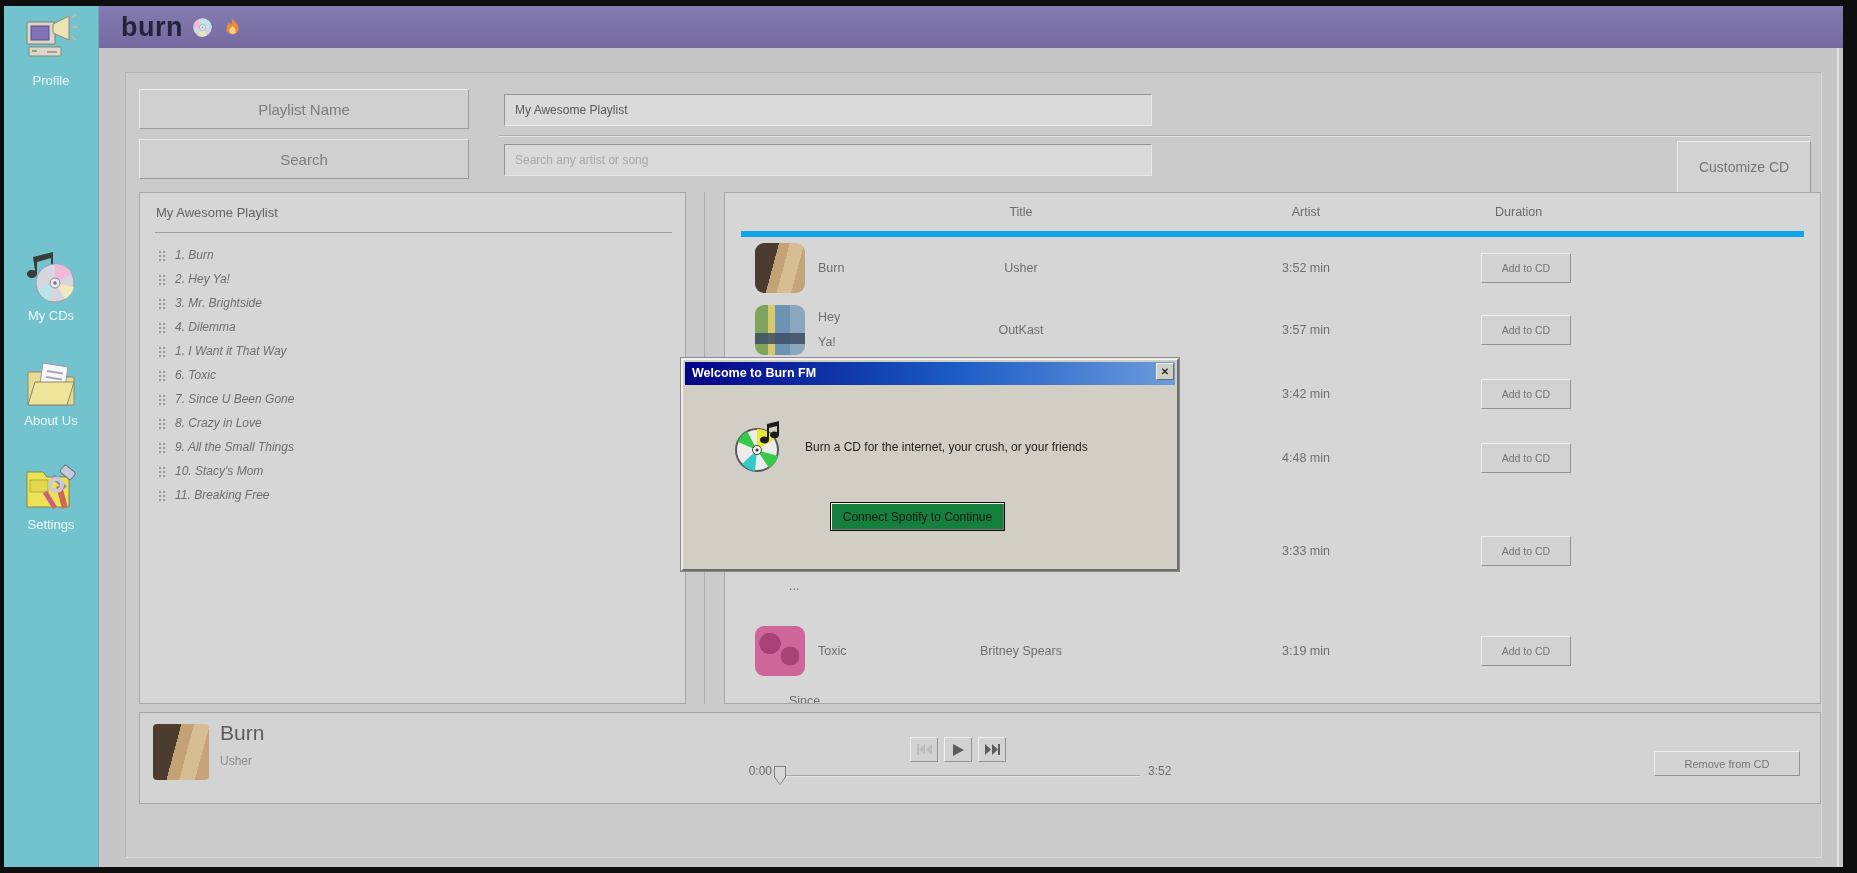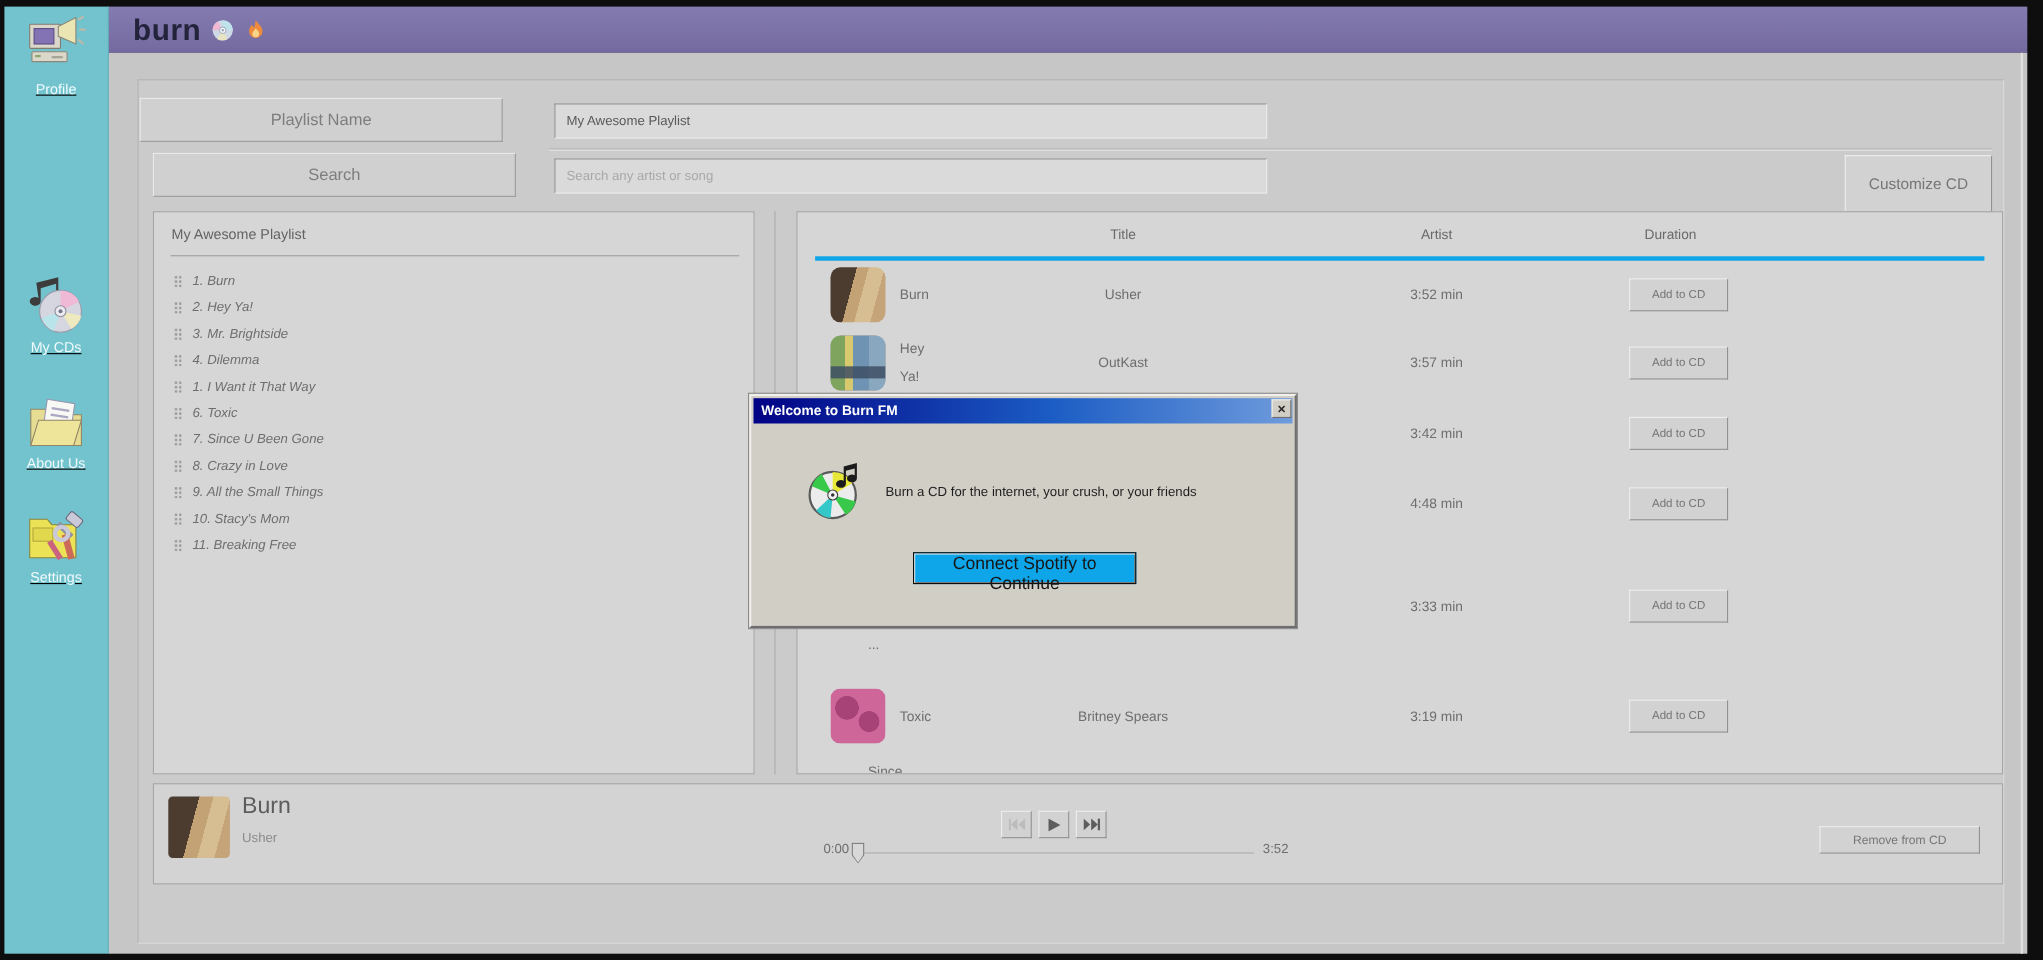--- a/index.html
+++ b/index.html
@@ -7,56 +7,56 @@
   .screen{position:relative;width:1857px;height:873px;background:#0e0e0e;overflow:hidden;}
 
   
   .sidebar{position:absolute;left:4px;top:6px;width:95px;height:861px;background:#72c3ce;border-right:1px solid #5fb0bc;}
   .titlebar{position:absolute;left:99px;top:6px;width:1744px;height:42px;background:linear-gradient(#847bb0,#746aa0);display:flex;align-items:center;padding-left:22px;gap:9px;}
   .app-title{font-size:27px;font-weight:700;color:#23233b;letter-spacing:0.5px;}
   .main{position:absolute;left:99px;top:48px;width:1744px;height:819px;background:#c6c6c6;}
   .right-edge{position:absolute;right:4px;top:0;width:2px;height:100%;background:#e2e2e2;}
 
   
-  .side-item{position:absolute;left:0;width:100%;display:flex;flex-direction:column;align-items:center;gap:3px;cursor:pointer;text-decoration:underline;}
+  .side-item{position:absolute;left:0;width:100%;display:flex;flex-direction:column;align-items:center;gap:3px;cursor:pointer;}
   .side-icon{width:56px;height:56px;display:block;}
   .side-icon svg{width:100%;height:100%;display:block;}
   .side-label{font-size:13px;color:#eefafb;}
 
   
   .outer-panel{position:absolute;left:26px;top:24px;width:1697px;height:786px;background:#cbcbcb;border:1px solid #b3b3b3;border-right-color:#d9d9d9;border-bottom-color:#d9d9d9;}
 
   
   .btn{background:#d2d2d2;border:1px solid;border-color:#eeeeee #929292 #929292 #eeeeee;color:#757575;cursor:pointer;}
   .btn-label{position:absolute;background:#d0d0d0;border:1px solid;border-color:#e9e9e9 #9b9b9b #9b9b9b #e9e9e9;color:#7d7d7d;font-size:15px;display:flex;align-items:center;justify-content:center;cursor:pointer;}
   .text-input{position:absolute;background:#dadada;border:1px solid;border-color:#949494 #e9e9e9 #e9e9e9 #949494;font-size:12px;color:#585858;padding:0 10px;outline:none;}
   .text-input::placeholder{color:#a8a8a8;}
 
-  .btn-playlist-name{left:1px;top:16px;width:330px;height:40px;text-align:center;}
+  .btn-playlist-name{left:13px;top:16px;width:330px;height:40px;text-align:center;}
   .input-name{left:378px;top:21px;width:648px;height:32px;}
   .toolbar-divider{position:absolute;left:373px;top:62px;width:1312px;height:2px;border-top:1px solid #aeaeae;border-bottom:1px solid #e5e5e5;}
   .btn-search{left:13px;top:66px;width:330px;height:40px;}
   .input-search{left:378px;top:71px;width:648px;height:32px;}
   .btn-customize{position:absolute;left:1551px;top:68px;width:134px;height:52px;font-size:14px;}
 
   
   .panel{position:absolute;background:#d6d6d6;border:1px solid #a6a6a6;}
   .panel-playlist{left:13px;top:119px;width:547px;height:512px;overflow:hidden;}
   .pl-heading{position:absolute;left:16px;top:12px;font-size:13px;color:#636363;}
   .pl-rule{position:absolute;left:15px;top:39px;width:517px;height:1px;background:#9e9e9e;}
   .pl-list{position:absolute;left:0;top:50px;width:100%;margin:0;padding:0;list-style:none;font-style:italic;}
   .pl-item{display:flex;align-items:center;height:24px;padding-left:18px;cursor:grab;}
   .drag-handle{width:7px;height:11px;margin-right:10px;background-image:radial-gradient(#9b9b9b 1.1px, transparent 1.2px);background-size:4px 4px;background-position:0 0;}
   .pl-text{font-size:12px;color:#6e6e6e;}
   .panel-gap-divider{position:absolute;left:578px;top:119px;width:1px;height:512px;background:#ababab;}
 
   
   .panel-tracks{left:598px;top:119px;width:1097px;height:512px;overflow:hidden;padding:0 16px;}
   .thead,.track-row{display:grid;grid-template-columns:170px 220px 350px 1fr;align-items:center;}
-  .thead{height:44px;color:#6a6a6a;font-size:12.5px;border-bottom:4px solid #0ea5e9;}
+  .thead{height:44px;color:#6a6a6a;font-size:12.5px;border-bottom:6px solid #0ea5e9;}
   .th-title,.th-artist{text-align:center;}
   .th-duration{padding-left:14px;}
   .c-artist,.c-duration{text-align:center;font-size:12.5px;color:#6e6e6e;}
   .c-song{display:flex;align-items:center;padding-left:14px;}
   .art{width:50px;height:50px;border-radius:9px;margin-right:13px;flex:0 0 auto;}
   .t-lines{font-size:12.5px;color:#6e6e6e;line-height:25px;display:flex;flex-direction:column;}
   .c-song .t-lines:only-child{margin-left:34px;}
   .btn-add{width:90px;height:30px;font-size:10.5px;margin-left:0;}
   .track-row:nth-child(1){height:62px;}
   .track-row:nth-child(2){height:62px;}
@@ -90,21 +90,21 @@
   .time-total{position:absolute;left:1008px;top:51px;font-size:12px;color:#6e6e6e;}
   .btn-remove{position:absolute;left:1514px;top:38px;width:146px;height:25px;font-size:11px;}
 
   
   .dialog{position:absolute;left:582px;top:310px;width:498px;height:213px;background:#d1cec6;border:2px solid;border-color:#f1f0ec #6e6e6e #6e6e6e #f1f0ec;outline:1px solid #8a8a8a;z-index:20;}
   .dlg-titlebar{position:absolute;left:2px;top:2px;right:2px;height:23px;background:linear-gradient(90deg,#020285 0%,#1b5cc4 55%,#6e9bdc 100%);color:#ffffff;font-size:12.5px;font-weight:700;line-height:23px;padding-left:7px;}
   .dlg-close{position:absolute;right:3px;top:3px;width:18px;height:17px;background:#d1cec6;border:1px solid;border-color:#f0efeb #6e6e6e #6e6e6e #f0efeb;font-size:10px;font-weight:700;color:#2b2b2b;display:flex;align-items:center;justify-content:center;padding:0;cursor:pointer;}
   .dlg-icon{position:absolute;left:50px;top:60px;width:54px;height:54px;}
   .dlg-icon svg{width:100%;height:100%;display:block;}
   .dlg-msg{position:absolute;left:122px;top:80px;font-size:12px;color:#1e1e1e;}
-  .dlg-btn{position:absolute;left:147px;top:142px;width:203px;height:29px;background:#0ea5e9;border:1px solid #0c0c0c;box-shadow:inset 1px 1px 0 #f0efeb, inset -1px -1px 0 #7c7c7c;font-size:16px;color:#161616;cursor:pointer;}
+  .dlg-btn{position:absolute;left:147px;top:142px;width:175px;height:29px;background:#15803d;border:1px solid #0c0c0c;box-shadow:inset 1px 1px 0 #f0efeb, inset -1px -1px 0 #7c7c7c;font-size:12px;color:#161616;cursor:pointer;}
 
   .ti-icon{width:21px;height:21px;display:inline-block;}
   .ti-icon svg{width:100%;height:100%;display:block;}
 </style>
 </head>
 <body>
 
 <div class="screen">
 
   <div class="sidebar">

